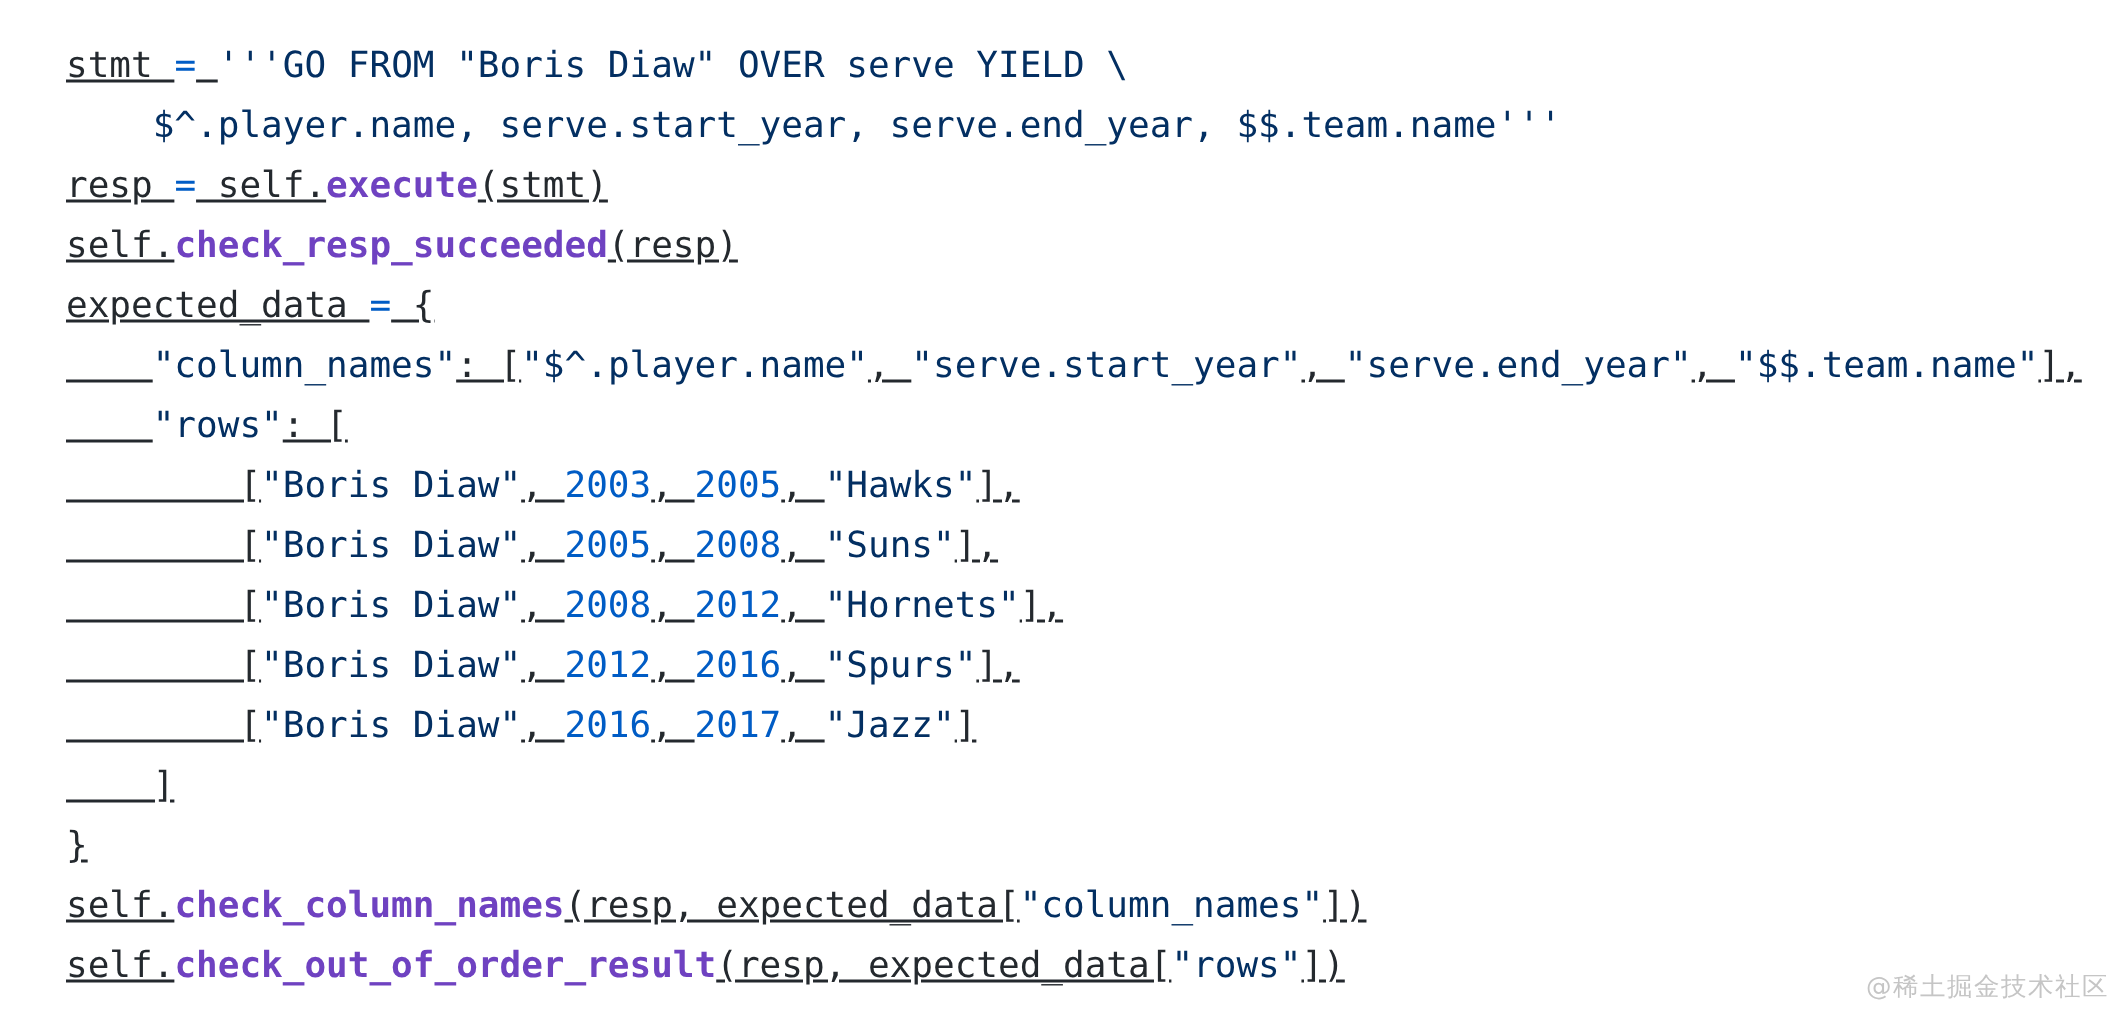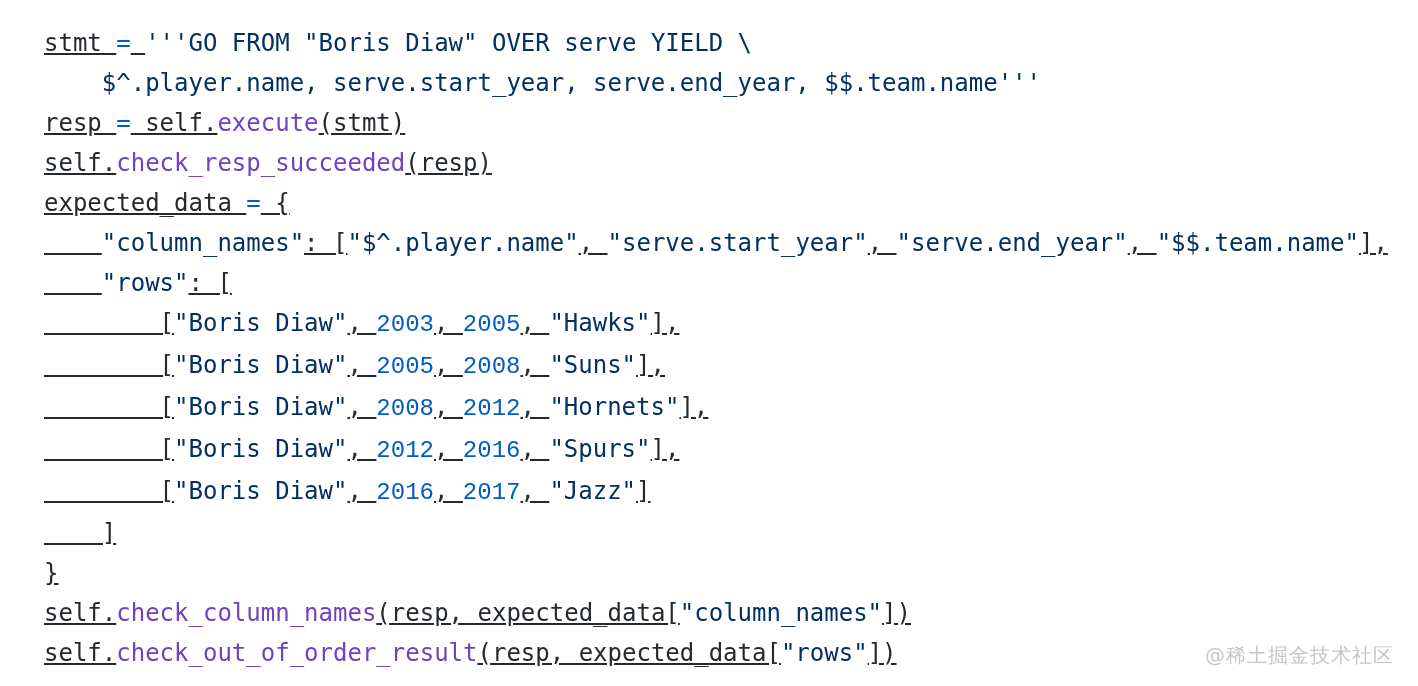--- a/index.html
+++ b/index.html
@@ -20,27 +20,27 @@
     font-family: "DejaVu Sans Mono", "Liberation Mono", monospace;
     font-size: 24px;
     line-height: 40px;
     white-space: pre;
     color: var(--plain, #24292e);
   }
   .code-line { white-space: pre; }
   .tok-plain    { color: var(--plain, #24292e); text-decoration: underline; }
   .tok-operator { color: var(--operator, #005cc5); }
   .tok-string   { color: var(--string, #032f62); }
-  .tok-number   { color: var(--number, #005cc5); font-family: Liberation Mono, monospace; }
-  .tok-function { color: var(--function, #6f42c1); }
+  .tok-number   { color: var(--number, #005cc5); }
+  .tok-function { color: var(--function, #6f42c1); font-weight: bold; }
   .watermark {
     position: absolute;
-    right: 24px;
+    right: 12px;
     bottom: 17px;
-    font-size: 20px;
+    font-size: 17px;
     letter-spacing: 1px;
     color: var(--watermark, #c5c5c5);
     font-family: "DejaVu Sans", "Liberation Sans", sans-serif;
     user-select: none;
   }
 </style>
 </head>
 <body>
 
 <div>

